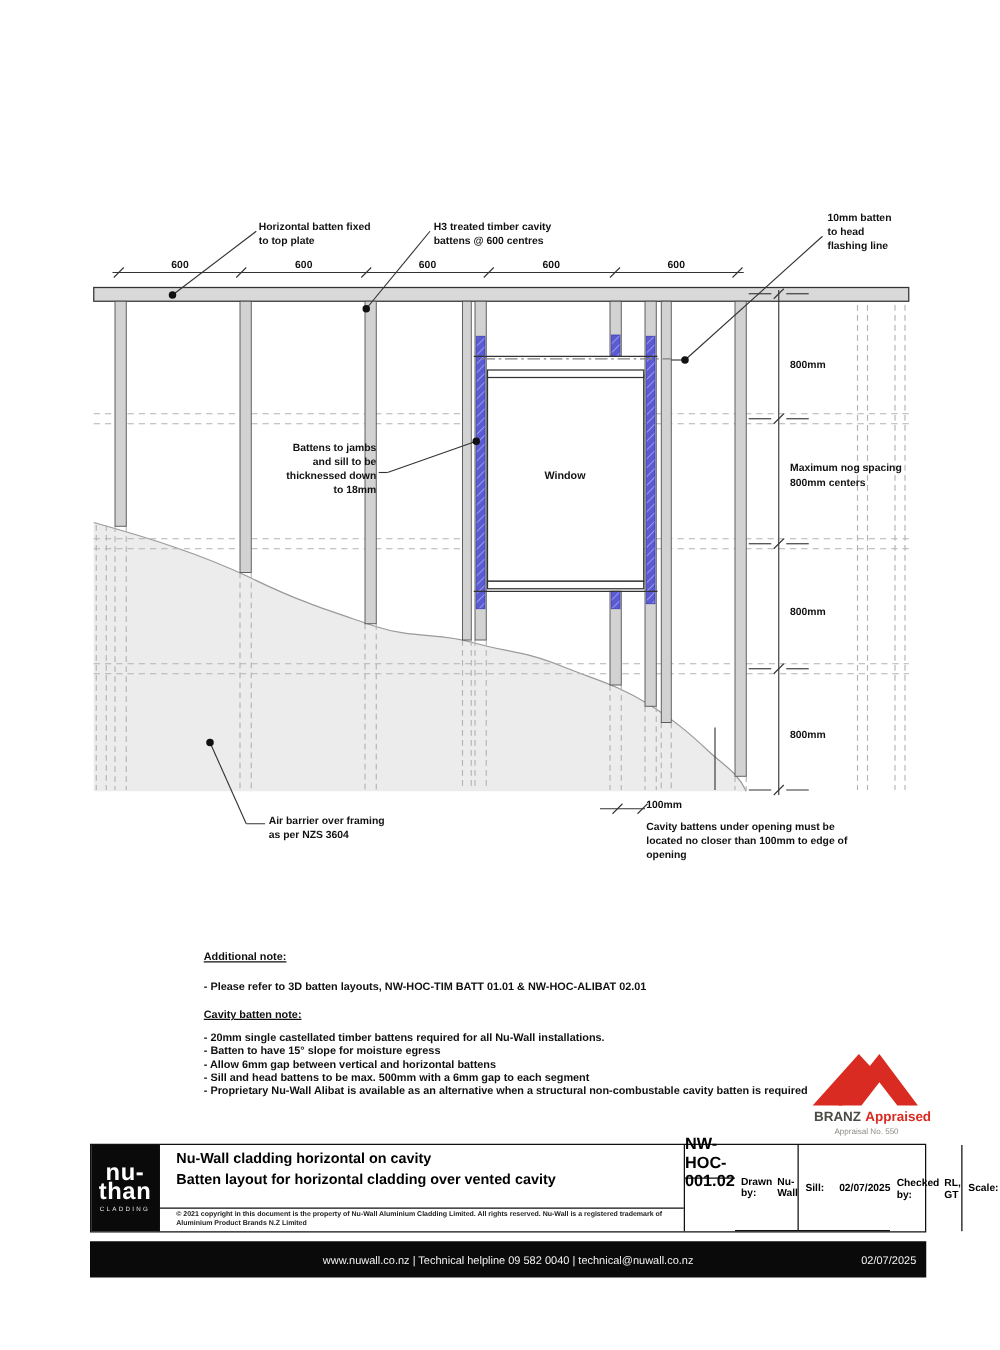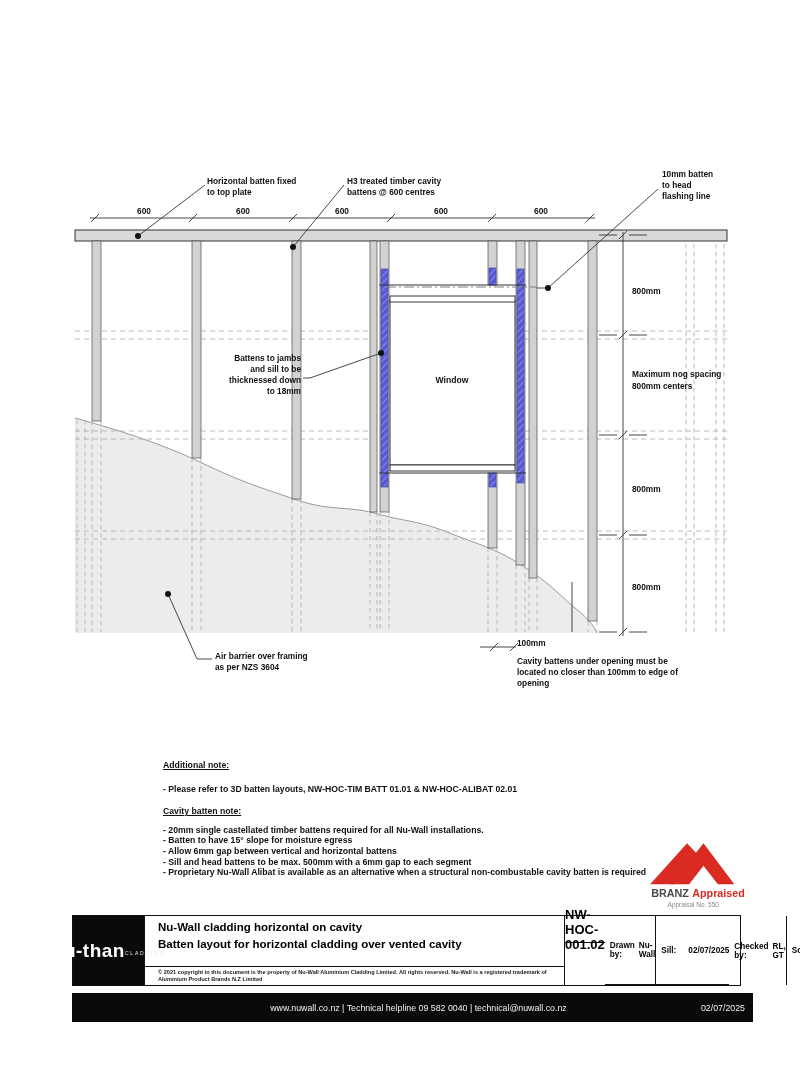--- a/index.html
+++ b/index.html
@@ -14,41 +14,41 @@
          font-size:8.7px;font-weight:bold;line-height:10.6px;}
   .note-title{text-decoration:underline;}
   .note-single{margin-top:13px;}
   .note-title2{margin-top:12px;text-decoration:underline;}
   .note-list{margin-top:8px;}
 
   .branz{position:absolute;left:643px;top:833px;width:120px;}
 
   .tblock{position:absolute;left:72px;top:915px;width:669px;height:71px;
           border:1.6px solid #111;box-sizing:border-box;display:flex;}
-  .tb-logo{width:71px;background:#0a0a0a;color:#fff;display:flex;
+  .tb-logo{width:71px;background:#0a0a0a;color:#fff;display:flex;flex-direction:column;
            align-items:center;justify-content:center;border-right:1.6px solid #111;}
   .tb-logo .l1{font-size:19px;font-weight:bold;line-height:15px;letter-spacing:.5px;}
   .tb-logo .sub{font-size:5px;letter-spacing:1.8px;margin-top:4px;color:#e8e8e8;}
   .tb-mid{flex:1;display:flex;flex-direction:column;border-right:1.6px solid #111;}
   .tb-titles{flex:1;padding:3px 0 0 13px;}
   .tb-t1{font-size:11.5px;font-weight:bold;color:#000;margin-top:2px;}
   .tb-t2{font-size:11.5px;font-weight:bold;color:#000;margin-top:5px;}
   .tb-copy{border-top:1.2px solid #111;padding:2px 6px 2px 13px;font-size:5.6px;
            font-weight:bold;color:#222;line-height:7px;width:400px;}
   .tb-right{width:192px;display:flex;flex-direction:row;}
   .tb-doc{height:26px;display:flex;align-items:center;justify-content:center;
           font-size:13px;font-weight:bold;border-bottom:1.2px solid #111;}
   .tb-row{flex:1;display:flex;border-bottom:1.2px solid #111;}
   .tb-row:last-child{border-bottom:none;}
   .tb-cell{flex:1;display:flex;align-items:center;padding-left:5px;
            font-size:8.2px;font-weight:bold;gap:4px;}
   .tb-cell.first{border-right:1.2px solid #111;}
   .footerbar{position:absolute;left:72px;top:993px;width:669px;height:29px;background:#0a0a0a;
              color:#f2f2f2;display:flex;align-items:center;justify-content:center;
-             font-size:8.8px;padding-left:12px;}
+             font-size:8.8px;}
   .footer-date{position:absolute;right:8px;top:0;height:29px;display:flex;align-items:center;}
 </style>
 </head>
 <body>
 
 <div class="page">
 
   
   <svg class="drawing" width="800" height="758" viewBox="0 0 800 758">
     <defs>

